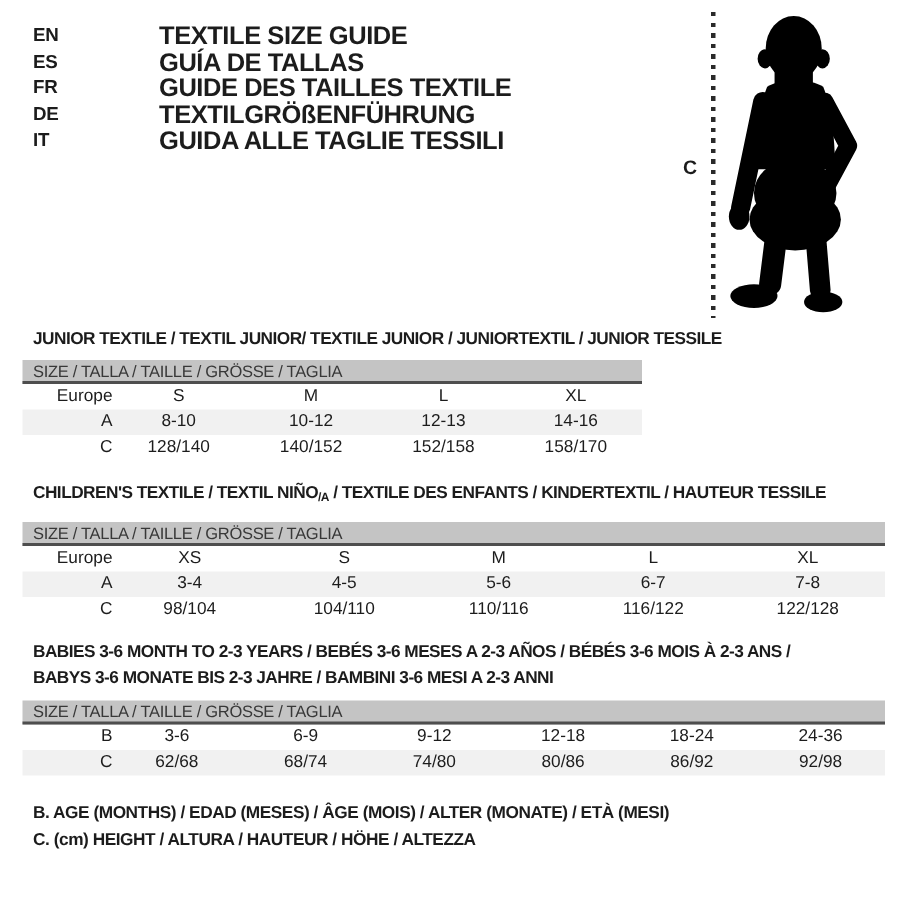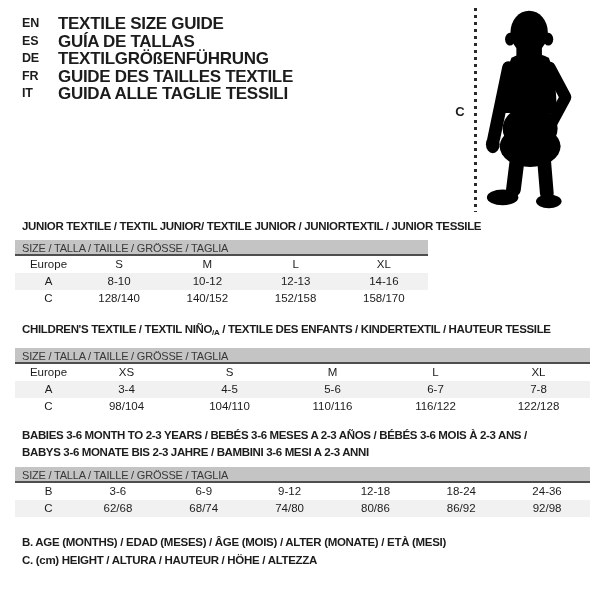--- a/index.html
+++ b/index.html
@@ -4,21 +4,21 @@
 <style>
   * { margin:0; padding:0; box-sizing:border-box; }
   html,body { background:#ffffff; }
   .page {
     position:relative; width:600px; height:600px; background:#fff;
     font-family:"Liberation Sans", sans-serif; color:var(--text,#1c1c1c);
     overflow:hidden;
   }
   
   .lang-block { position:absolute; left:22px; top:15px; }
-  .lang-row { display:flex; height:17.5px; line-height:17.5px; }
+  .lang-row { display:flex; height:17.5px; line-height:17.5px;gap:48px; }
   .lang-code { width:36px; font-size:12.5px; font-weight:700; letter-spacing:-0.2px; }
   .lang-title { font-size:17px; font-weight:700; letter-spacing:-0.3px; white-space:nowrap; }
   
   .measure-line {
     position:absolute; left:474px; top:8px; width:3px; height:204px;
     background:repeating-linear-gradient(to bottom,#2a2a2a 0 3px,transparent 3px 7px);
   }
   .figure-label { position:absolute; left:450px; top:104px; width:20px; text-align:center;
     font-size:13px; font-weight:700; }
   .baby-svg { position:absolute; left:481px; top:2px; width:113px; height:210px; }
@@ -30,21 +30,21 @@
   .sec-title sub { font-size:8px; vertical-align:-2px; }
   
   .size-table { position:absolute; left:15px; }
   .thead {
     height:16px; line-height:16px; background:var(--header-bar,#c4c4c4);
     border-bottom:2px solid var(--border-dark,#4e4e4e);
     font-size:11px; color:#383838; padding-left:7px; letter-spacing:-0.2px;
   }
   .trow { display:flex; height:17px; line-height:17px; font-size:11.5px; }
   .trow.shaded { background:var(--row-shaded,#f1f1f1); }
-  .tlbl { width:60px; padding-left:7px; text-align:center; }
+  .tlbl { width:60px; padding-left:7px; text-align:right; }
   .tval { flex:1; text-align:center; }
   
   .notes { position:absolute; left:22px; top:534px; }
   .note-line { height:17.5px; line-height:17.5px; font-size:11.5px; font-weight:700;
     letter-spacing:-0.3px; white-space:nowrap; }
 </style>
 </head>
 <body>
 
 <div class="page">
@@ -52,26 +52,26 @@
   <div class="lang-block">
     <div class="lang-row">
       <span class="lang-code">EN</span>
       <span class="lang-title">TEXTILE SIZE GUIDE</span>
     </div>
     <div class="lang-row">
       <span class="lang-code">ES</span>
       <span class="lang-title">GUÍA DE TALLAS</span>
     </div>
     <div class="lang-row">
+      <span class="lang-code">FR</span>
+      <span class="lang-title">GUIDE DES TAILLES TEXTILE</span>
+    </div>
+    <div class="lang-row">
       <span class="lang-code">DE</span>
       <span class="lang-title">TEXTILGRÖßENFÜHRUNG</span>
-    </div>
-    <div class="lang-row">
-      <span class="lang-code">FR</span>
-      <span class="lang-title">GUIDE DES TAILLES TEXTILE</span>
     </div>
     <div class="lang-row">
       <span class="lang-code">IT</span>
       <span class="lang-title">GUIDA ALLE TAGLIE TESSILI</span>
     </div>
   </div>
 
   <div class="measure-line"></div>
   <div class="figure-label">C</div>
   <svg class="baby-svg" viewBox="0 0 115 212" aria-hidden="true">

